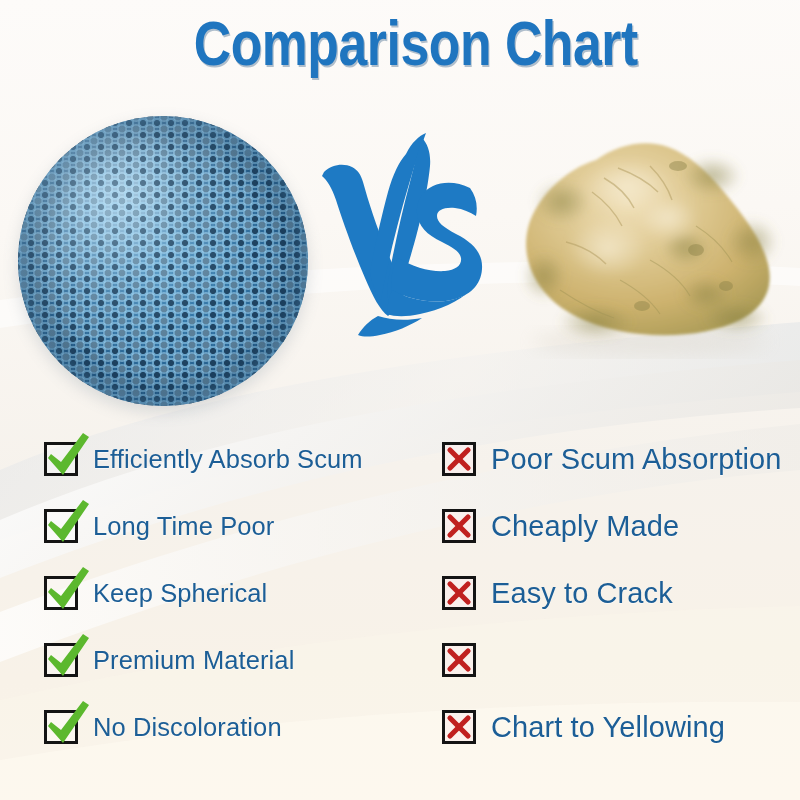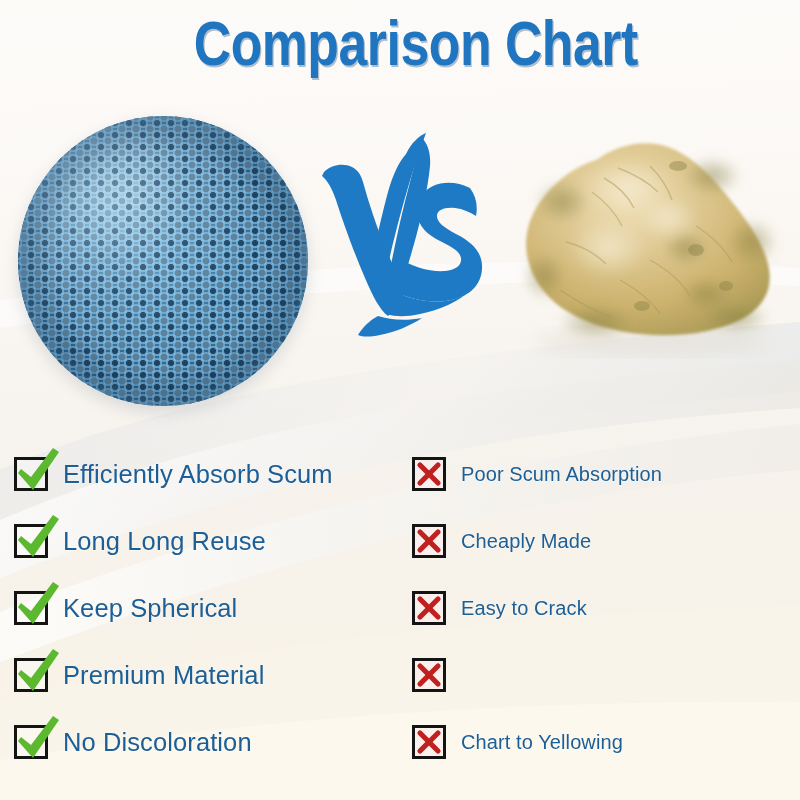--- a/index.html
+++ b/index.html
@@ -76,21 +76,21 @@
   }
 
   
   .vs{position:absolute;left:318px;top:30px;width:170px;height:230px;}
 
   
   .sponge{position:absolute;left:500px;top:30px;width:300px;height:240px;}
 
   
   .lists{position:absolute;left:0;top:425px;width:800px;height:375px;}
-  .col{position:absolute;top:15px;width:400px;}
+  .col{position:absolute;top:0;width:400px;padding-left:30px;}
   .col.left{left:0;}
   .col.right{left:398px;}
 
   .row{
     position:relative;height:67px;display:flex;align-items:center;
   }
   .markbox{
     position:relative;width:34px;height:34px;flex:0 0 34px;
     margin-left:14px;
     border:3px solid #141414;
@@ -104,21 +104,21 @@
 
   .row-label{
     margin-left:15px;
     color:#1c5e96;
     font-size:25.5px;
     line-height:30px;
     letter-spacing:0.1px;
     white-space:nowrap;
     text-shadow:0 1px 0 rgba(255,255,255,0.55);
   }
-  .col.right .row-label{font-size:20px;}
+  .col.right .row-label{font-size:29px;}
 </style>
 </head>
 <body>
 
 <div id="page">
 
   <svg class="waves" viewBox="0 0 800 800" preserveAspectRatio="none">
     <defs>
       <linearGradient id="wg1" x1="0" y1="0" x2="1" y2="0.3">
         <stop offset="0%" stop-color="#ffffff" stop-opacity="0.95"></stop>
@@ -265,21 +265,21 @@
         </span>
         <span class="row-label">Efficiently Absorb Scum</span>
       </div>
 
       <div class="row">
         <span class="markbox">
           <svg class="check-svg" width="54" height="50" viewBox="0 0 54 50">
             <path d="M6,26 L9,22 L19,30 L41,1 L47,5 L21,43 Z" fill="#5cb82e"></path>
           </svg>
         </span>
-        <span class="row-label">Long Long Reuse</span>
+        <span class="row-label">Long Time Poor</span>
       </div>
 
       <div class="row">
         <span class="markbox">
           <svg class="check-svg" width="54" height="50" viewBox="0 0 54 50">
             <path d="M6,26 L9,22 L19,30 L41,1 L47,5 L21,43 Z" fill="#5cb82e"></path>
           </svg>
         </span>
         <span class="row-label">Keep Spherical</span>
       </div>

